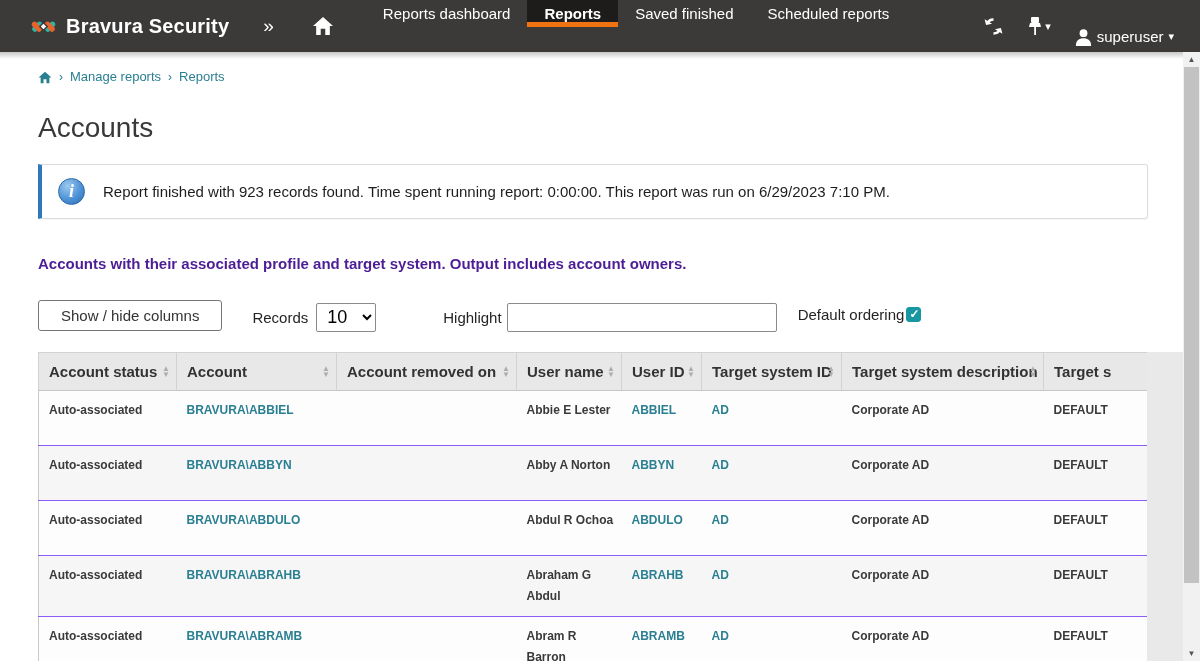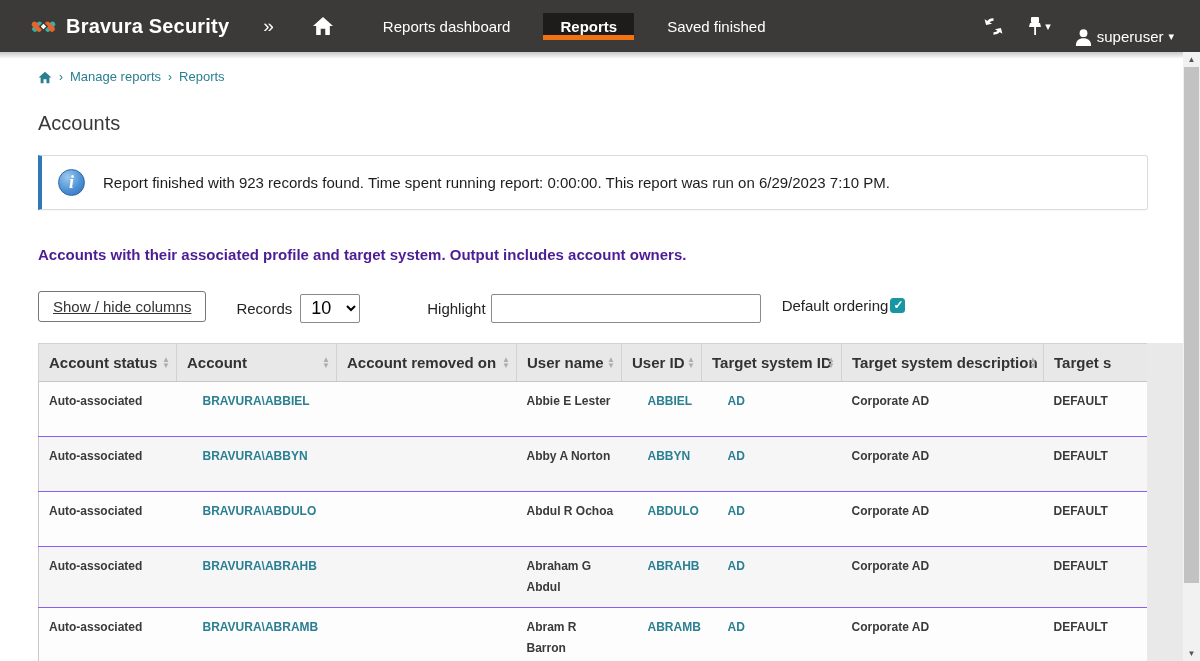--- a/index.html
+++ b/index.html
@@ -6,51 +6,51 @@
   html,body { width:1200px; height:661px; overflow:hidden; background:#fff;
               font-family:"Liberation Sans", sans-serif; color:#3a3a3a; }
 
   
   .navbar { position:relative; height:52px; background:#3b3a39; display:flex; align-items:stretch; z-index:5; }
   .navbar-shadow { height:7px; background:linear-gradient(#c7c7c7,#ffffff); }
   .brand { display:flex; align-items:center; gap:9px; padding:0 14px 0 30px; }
   .brand-name { color:#fff; font-size:20px; font-weight:700; letter-spacing:.2px; }
   .nav-collapse { color:#fff; font-size:19px; display:flex; align-items:center; padding:0 20px; cursor:pointer; }
   .nav-home { display:flex; align-items:center; padding:0 18px; cursor:pointer; }
-  .nav-items { display:flex; align-items:center; margin-left:14px;gap:16px; }
+  .nav-items { display:flex; align-items:flex-start; margin-left:14px; }
   .nav-item { display:flex; align-items:center; padding:0 17px; color:#fff; font-size:15px; cursor:pointer; border-bottom:5px solid transparent; padding-top:5px; }
   .nav-item.active { background:#1d1c1b; border-bottom-color:#f07210; font-weight:700; }
   .nav-right { margin-left:auto; display:flex; align-items:center; gap:24px; padding-right:26px; color:#fff; }
   .nav-icon-btn { display:flex; align-items:center; gap:3px; cursor:pointer; }
   .caret { color:#fff; font-size:11px; }
   .nav-user { display:flex; align-items:center; gap:5px; font-size:15px; cursor:pointer;margin-top:21px; }
 
   
   .breadcrumb { display:flex; align-items:center; gap:7px; padding:10px 38px 0 38px; font-size:13px; }
   .breadcrumb a { color:#2a7f92; text-decoration:none; cursor:pointer; }
   .crumb-sep { color:#2a7f92; font-size:12px; }
 
   
-  .page-title { font-size:20px; font-weight:400; color:#393939; margin:28px 38px 20px 38px; }
+  .page-title { font-size:28px; font-weight:400; color:#393939; margin:28px 38px 20px 38px; }
 
   .alert { width:1110px; margin:0 0 36px 38px; background:#fff; border:1px solid #dcdcdc;
            border-left:4px solid #2e79ba; border-radius:0 3px 3px 0; padding:13px 16px;
            display:flex; align-items:center; gap:18px; box-shadow:0 1px 2px rgba(0,0,0,.04); }
   .info-icon { width:27px; height:27px; border-radius:50%; flex:0 0 27px;
                background:radial-gradient(circle at 35% 28%, #9cc9ef, #4e92d6 55%, #2f6db4);
                border:1px solid #2a67a6; color:#fff; font-family:"Liberation Serif", serif;
                font-style:italic; font-weight:700; font-size:18px; display:flex; align-items:center; justify-content:center; }
   .alert-text { font-size:15px; font-weight:400; color:#1d1d1d; }
 
   .report-desc { margin:0 38px 28px 38px; font-size:15px; font-weight:700; color:#4c1d95; }
 
   
   .controls { display:flex; align-items:flex-start; margin:0 38px 18px 38px; height:34px; }
-  .btn { background:#fff; border:1px solid #767676; border-radius:3px; padding:6px 14px;
-         font-size:15px; color:#333; cursor:pointer; font-family:inherit;text-decoration:underline; }
+  .btn { background:#fff; border:1px solid #767676; border-radius:3px; padding:6px 22px;
+         font-size:15px; color:#333; cursor:pointer; font-family:inherit; }
   .ctl-label { font-size:15px; color:#242424; align-self:center; }
   select.records { margin-left:8px; width:60px; height:29px; font-size:18px; border:1px solid #8a8a8a;
                    border-radius:2px; background:#fff; font-family:inherit; align-self:center; padding-left:6px; }
   input.highlight { margin-left:5px; width:270px; height:29px; border:1px solid #8a8a8a; border-radius:2px;
                     font-size:15px; padding:0 6px; align-self:center; font-family:inherit; }
   .chk-stack { display:flex; flex-direction:column; line-height:15px; }
   .chk-inline { display:flex; align-items:center; gap:2px; margin-top:8px; }
   .checkbox { width:15px; height:15px; border:1px solid #8a8a8a; border-radius:3px; background:#fff; display:inline-block; cursor:pointer; }
   .checkbox.checked { background:#1897a3; border-color:#1897a3; position:relative; }
   .checkbox.checked::after { content:"✓"; position:absolute; left:2px; top:-1px; color:#fff; font-size:12px; font-weight:700; }
@@ -63,21 +63,21 @@
   thead th { background:#e8e8e8; font-size:15px; font-weight:700; color:#333; text-align:left;
              padding:10px 8px 10px 10px; border:1px solid #d2d2d2; border-bottom:1px solid #c6c6c6;
              white-space:nowrap; overflow:hidden; cursor:pointer; position:relative; }
   thead th .sort { position:absolute; right:6px; top:50%; transform:translateY(-50%);
                    display:flex; flex-direction:column; color:#adadad; font-size:8px; line-height:6px; }
   tbody td { font-size:12px; color:#3a3a3a; vertical-align:top; padding:9px 8px 9px 10px;
              border-bottom:1px solid #8b5cf6; height:55px; line-height:21px; overflow:hidden;font-weight:bold; }
   tbody td:first-child { border-left:1px solid #c9c9c9; }
   tbody tr:nth-child(even) td { background:#f6f6f6; }
   tbody tr:nth-child(odd) td { background:#fdfdfd; }
-  a.lnk { color:#2a7f92; text-decoration:none; cursor:pointer;margin-left:16px; }
+  a.lnk { color:#2a7f92; text-decoration:none; cursor:pointer; }
 
   
   .scrollbar { position:fixed; top:52px; right:0; width:17px; height:609px; background:#f1f1f1; z-index:6; }
   .sb-arrow { height:15px; display:flex; align-items:center; justify-content:center; color:#555; font-size:8px; }
   .sb-thumb { position:absolute; top:15px; left:1px; width:15px; height:516px; background:#c2c2c2; }
   .sb-arrow.down { position:absolute; bottom:0; left:0; width:17px; }
 
   svg { display:block; }
 </style>
 </head>
@@ -104,20 +104,21 @@
     <span>
       <svg width="22" height="20" viewBox="0 0 24 22">
         <path d="M12 1 L23 11 H19.5 V21 H14.5 V14 H9.5 V21 H4.5 V11 H1 Z" fill="#fff"></path>
       </svg>
     </span>
   </span>
   <div class="nav-items" id="nav-items">
       <a class="nav-item">Reports dashboard</a>
       <a class="nav-item active">Reports</a>
       <a class="nav-item">Saved finished</a>
+      <a class="nav-item">Scheduled reports</a>
     </div>
   <div class="nav-right">
     <span class="nav-icon-btn">
       <span>
         <svg width="21" height="21" viewBox="0 0 24 24">
           <path d="M12 4 A8 8 0 0 0 4.6 9" fill="none" stroke="#fff" stroke-width="3"></path>
           <path d="M12 20 A8 8 0 0 0 19.4 15" fill="none" stroke="#fff" stroke-width="3"></path>
           <path d="M3 3 L3 10 L10 10 Z" fill="#fff" transform="rotate(-14 5 8)"></path>
           <path d="M21 21 L21 14 L14 14 Z" fill="#fff" transform="rotate(-14 19 16)"></path>
         </svg>

